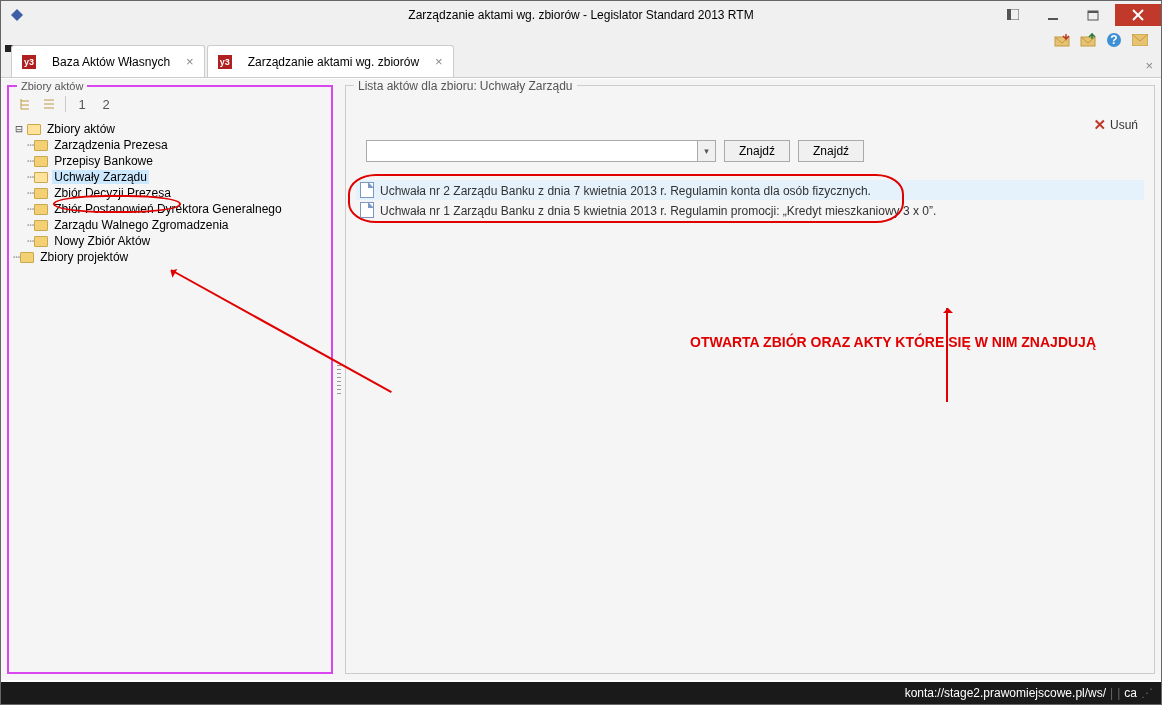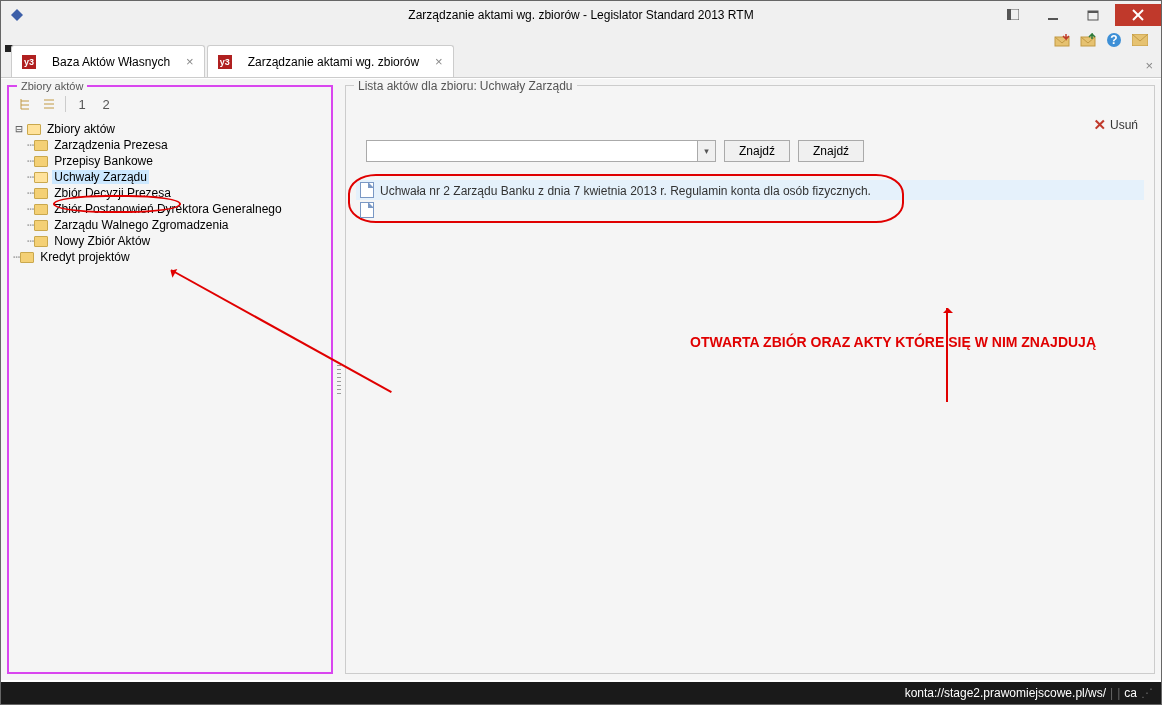--- a/index.html
+++ b/index.html
@@ -228,21 +228,21 @@
         <span class="label-text">Zarządu Walnego Zgromadzenia</span>
       </div>
       <div class="tree-row" style="padding-left:14px;">
         <span class="dots">⋯</span>
           <span class="folder-icon"></span>
         <span class="label-text">Nowy Zbiór Aktów</span>
       </div>
       <div class="tree-row" style="padding-left:0;">
         <span class="dots">⋯</span>
           <span class="folder-icon"></span>
-        <span class="label-text">Kredyt projektów</span>
+        <span class="label-text">Zbiory projektów</span>
       </div>
     </div>
     <div class="sel-circle"></div>
   </div>
 
   <div class="splitter">
       <div class="grip"></div>
     </div>
 
   <div class="panel-right">
@@ -263,20 +263,21 @@
     </div>
 
     <div class="list-group">
       <div class="list-circle"></div>
       <div class="list-row sel">
         <span class="doc-icon"></span>
         <span class="doc-label">Uchwała nr 2 Zarządu Banku z dnia 7 kwietnia 2013 r. Regulamin konta dla osób fizycznych.</span>
       </div>
       <div class="list-row">
         <span class="doc-icon"></span>
+        <span class="doc-label">Uchwała nr 1 Zarządu Banku z dnia 5 kwietnia 2013 r. Regulamin promocji: „Kredyt mieszkaniowy 3 x 0”.</span>
       </div>
     </div>
 
     <div class="ann-line2"></div>
     <div class="annotation">OTWARTA ZBIÓR ORAZ AKTY KTÓRE SIĘ W NIM ZNAJDUJĄ</div>
   </div>
 
   <div class="ann-line1"></div>
 </div>
 

